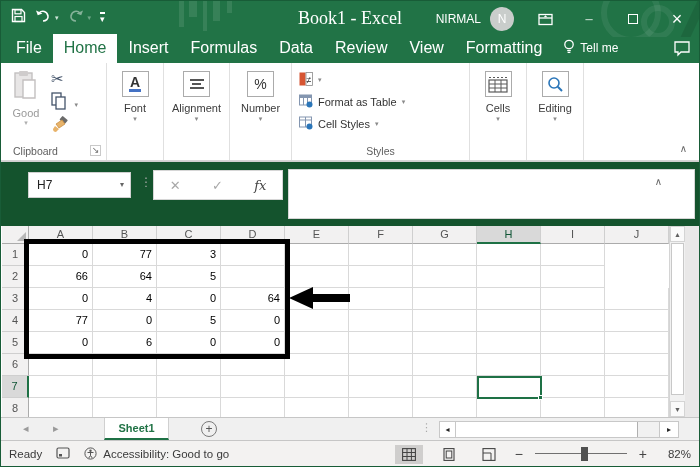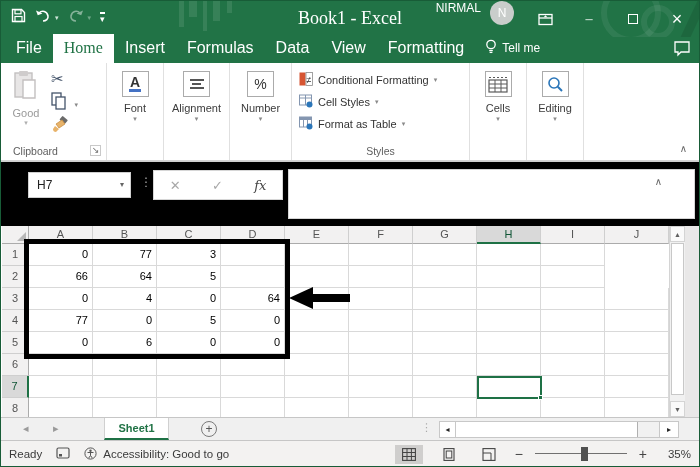--- a/index.html
+++ b/index.html
@@ -8,32 +8,32 @@
 
   
   .titlebar { position:absolute; left:0; top:0; width:100%; height:36px; background:#217346; overflow:hidden; }
   .deco-bar { position:absolute; top:0; background:rgba(255,255,255,.10); }
   .deco-ring { position:absolute; border:6px solid rgba(255,255,255,.07); border-radius:50%; }
   .deco-dark { position:absolute; background:rgba(0,0,0,.10); transform:skewX(-25deg); }
   .qat { position:absolute; left:10px; top:7px; display:flex; align-items:center; gap:9px; }
   .qat .caret { color:#CFE6DA; font-size:7px; margin-left:-5px; }
   .qat-more { color:#FFF; font-size:9px; line-height:8px; text-align:center; border-top:2px solid #FFF; padding-top:1px; }
   .doc-title { position:absolute; left:0; right:0; top:0; height:36px; line-height:34px; text-align:center; color:#FFF; font-size:18px; pointer-events:none;font-family:Liberation Serif, serif; }
-  .account { position:absolute; right:185px; top:0; height:36px; display:flex; align-items:flex-start; gap:9px; }
+  .account { position:absolute; right:185px; top:0; height:36px; display:flex; align-items:center; gap:9px; }
   .account .user { color:#FFF; font-size:12px; }
   .avatar { width:24px; height:24px; border-radius:50%; background:#C9CDCB; color:#FFF; font-size:12px; display:flex; align-items:center; justify-content:center; }
   .win-controls { position:absolute; right:0; top:0; height:36px; display:flex; align-items:center; }
   .win-btn { width:44px; height:36px; display:flex; align-items:center; justify-content:center; color:#FFF; }
   .max-box { width:10px; height:10px; border:1.4px solid #FFF; }
   .close-x { font-size:18px; font-weight:400; }
 
   
   .tabrow { position:absolute; left:0; top:36px; width:100%; height:26px; background:#217346; display:flex; align-items:flex-end; }
   .rtab { color:#FFF; font-size:16px; padding:5px 11px 6px; cursor:default; }
-  .rtab.active { background:#FFF; color:#217346;font-family:Liberation Serif, serif; }
+  .rtab.active { background:#FFF; color:#217346; }
   .tellme { display:flex; align-items:center; gap:5px; color:#FFF; font-size:12px; padding:5px 10px 6px; }
   .comment-btn { position:absolute; right:8px; top:3px; }
 
   
   .ribbon { position:absolute; left:0; top:62px; width:100%; height:98px; background:#FFF; border-bottom:1px solid #D5D5D5; display:flex; }
   .rgroup { position:relative; height:100%; border-right:1px solid #E0E0E0; }
   .grp-label { position:absolute; bottom:3px; left:0; right:0; text-align:center; font-size:10.5px; color:#5E5E5E; }
   .clip { width:106px; }
   .paste-btn { position:absolute; left:6px; top:7px; width:38px; text-align:center; }
   .paste-btn .lbl { color:#9A9A9A; font-size:11px; margin-top:3px; }
@@ -48,21 +48,21 @@
   .onebtn .caret { color:#8A8A8A; font-size:7px; margin-top:1px; }
   .fontA { font-size:14px; font-weight:bold; color:#333; line-height:13px; border-bottom:3px solid #4472C4; padding:0 1px; }
   .alignlines div { height:2px; background:#555; margin:2px auto; }
   .styles { width:178px; }
   .style-item { display:flex; align-items:center; gap:5px; padding:3px 0 3px 7px; font-size:11px; color:#333; white-space:nowrap; }
   .style-item .caret { color:#8A8A8A; font-size:7px; }
   .collapse-zone { flex:1; position:relative; border-right:none; }
   .collapse-chevron { position:absolute; right:12px; bottom:6px; color:#666; font-size:10px; }
 
   
-  .formula-row { position:absolute; left:0; top:160px; width:100%; height:65px; background:#000000; border-top:1px solid #D0D0D0; }
+  .formula-row { position:absolute; left:0; top:160px; width:100%; height:65px; background:#14532d; border-top:1px solid #D0D0D0; }
   .name-box { position:absolute; left:27px; top:10px; width:103px; height:26px; background:#FFF; border:1px solid #D0D0D0; font-size:12px; color:#222; line-height:24px; padding-left:8px; }
   .name-caret { position:absolute; right:6px; top:0; color:#666; font-size:8px; line-height:24px; }
   .fdots { position:absolute; left:139px; top:13px; color:#AAA; font-size:12px; }
   .fbtns { position:absolute; left:152px; top:8px; width:130px; height:30px; background:#FFF; border:1px solid #D6D6D6; display:flex; align-items:center; justify-content:space-around; }
   .fbtns .dis { color:#A8A8A8; font-size:13px; }
   .fx { font-family:"DejaVu Serif", serif; font-style:italic; font-size:13px; color:#444; }
   .formula-input { position:absolute; left:287px; top:7px; right:4px; height:50px; background:#FFF; border:1px solid #D6D6D6; }
   .fchevron { position:absolute; right:32px; top:6px; color:#666; font-size:10px; }
 
   
@@ -175,20 +175,21 @@
       <span class="win-btn close-x">×</span>
     </div>
   </div>
 
   <div class="tabrow">
     <span class="rtab" style="margin-left:4px;">File</span>
     <span class="rtab active">Home</span>
     <span class="rtab">Insert</span>
     <span class="rtab">Formulas</span>
     <span class="rtab">Data</span>
+    <span class="rtab">Review</span>
     <span class="rtab">View</span>
     <span class="rtab">Formatting</span>
     <span class="tellme">
       <span>
         <svg width="12" height="15" viewBox="0 0 12 15">
             <circle cx="6" cy="5.5" r="4.2" fill="none" stroke="#FFF" stroke-width="1.3"></circle>
             <line x1="4.2" y1="11.5" x2="7.8" y2="11.5" stroke="#FFF" stroke-width="1.3"></line>
             <line x1="4.6" y1="13.4" x2="7.4" y2="13.4" stroke="#FFF" stroke-width="1.3"></line>
           </svg>
       </span>
@@ -268,46 +269,45 @@
 
     <div class="rgroup styles">
       <div class="style-item" style="margin-top:6px;">
         <span>
           <svg width="14" height="14" viewBox="0 0 14 14">
               <rect x="0.5" y="0.5" width="6" height="13" fill="#D65532"></rect>
               <rect x="7" y="0.5" width="6.5" height="13" fill="#FFF" stroke="#8A8A8A" stroke-width="0.8"></rect>
               <text x="7.6" y="11" font-size="9" fill="#333">≠</text>
             </svg>
         </span>
-        <span>Conditional Formatting</span>
-        <span class="caret">▾</span>
-      </div>
-      <div class="style-item">
-        <span>
-          <svg width="14" height="14" viewBox="0 0 14 14">
-              <rect x="0.5" y="1" width="12" height="10" fill="#FFF" stroke="#8496B0" stroke-width="1"></rect>
-              <line x1="0.5" y1="4" x2="12.5" y2="4" stroke="#8496B0"></line>
-              <line x1="6.5" y1="1" x2="6.5" y2="11" stroke="#8496B0"></line>
-              <circle cx="10.5" cy="10.5" r="3" fill="#2B76B9"></circle>
-            </svg>
-        </span>
-        <span>Cell Styles</span>
         <span class="caret">▾</span>
       </div>
       <div class="style-item">
         <span>
           <svg width="14" height="14" viewBox="0 0 14 14">
               <rect x="0.5" y="1" width="12" height="10" fill="#FFF" stroke="#8496B0" stroke-width="1"></rect>
               <rect x="0.5" y="1" width="12" height="3" fill="#8496B0"></rect>
               <line x1="4.5" y1="4" x2="4.5" y2="11" stroke="#8496B0"></line>
               <line x1="8.5" y1="4" x2="8.5" y2="11" stroke="#8496B0"></line>
               <circle cx="10.5" cy="10.5" r="3" fill="#2B76B9"></circle>
             </svg>
         </span>
         <span>Format as Table</span>
+        <span class="caret">▾</span>
+      </div>
+      <div class="style-item">
+        <span>
+          <svg width="14" height="14" viewBox="0 0 14 14">
+              <rect x="0.5" y="1" width="12" height="10" fill="#FFF" stroke="#8496B0" stroke-width="1"></rect>
+              <line x1="0.5" y1="4" x2="12.5" y2="4" stroke="#8496B0"></line>
+              <line x1="6.5" y1="1" x2="6.5" y2="11" stroke="#8496B0"></line>
+              <circle cx="10.5" cy="10.5" r="3" fill="#2B76B9"></circle>
+            </svg>
+        </span>
+        <span>Cell Styles</span>
         <span class="caret">▾</span>
       </div>
       <div class="grp-label">Styles</div>
     </div>
 
     <div class="rgroup onebtn">
       <div class="iconbox">
         <svg width="20" height="17" viewBox="0 0 20 17">
             <rect x="1" y="4" width="18" height="12" fill="#FFF" stroke="#5A5A5A" stroke-width="1.2"></rect>
             <line x1="1" y1="1.5" x2="19" y2="1.5" stroke="#5A5A5A" stroke-width="1.2" stroke-dasharray="2 2"></line>
@@ -544,17 +544,17 @@
             <line x1="1" y1="5" x2="9" y2="5" stroke="#444"></line>
             <line x1="9" y1="5" x2="9" y2="12.4" stroke="#444"></line>
           </svg>
       </span>
       <span class="zoomsym">−</span>
       <span class="zoom-track">
         <span class="line"></span>
         <span class="knob"></span>
       </span>
       <span class="zoomsym">+</span>
-      <span class="pct">35%</span>
+      <span class="pct">82%</span>
     </div>
   </div>
 
 </div>
 
 </body></html>

